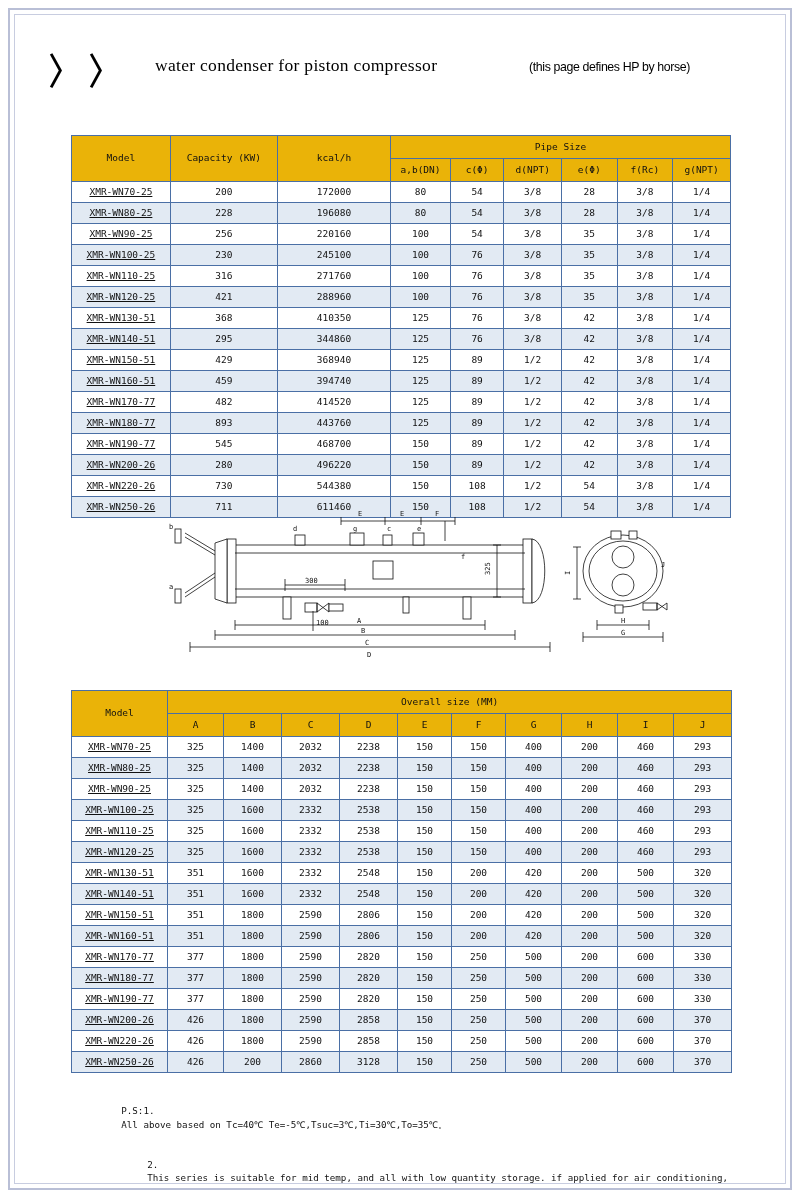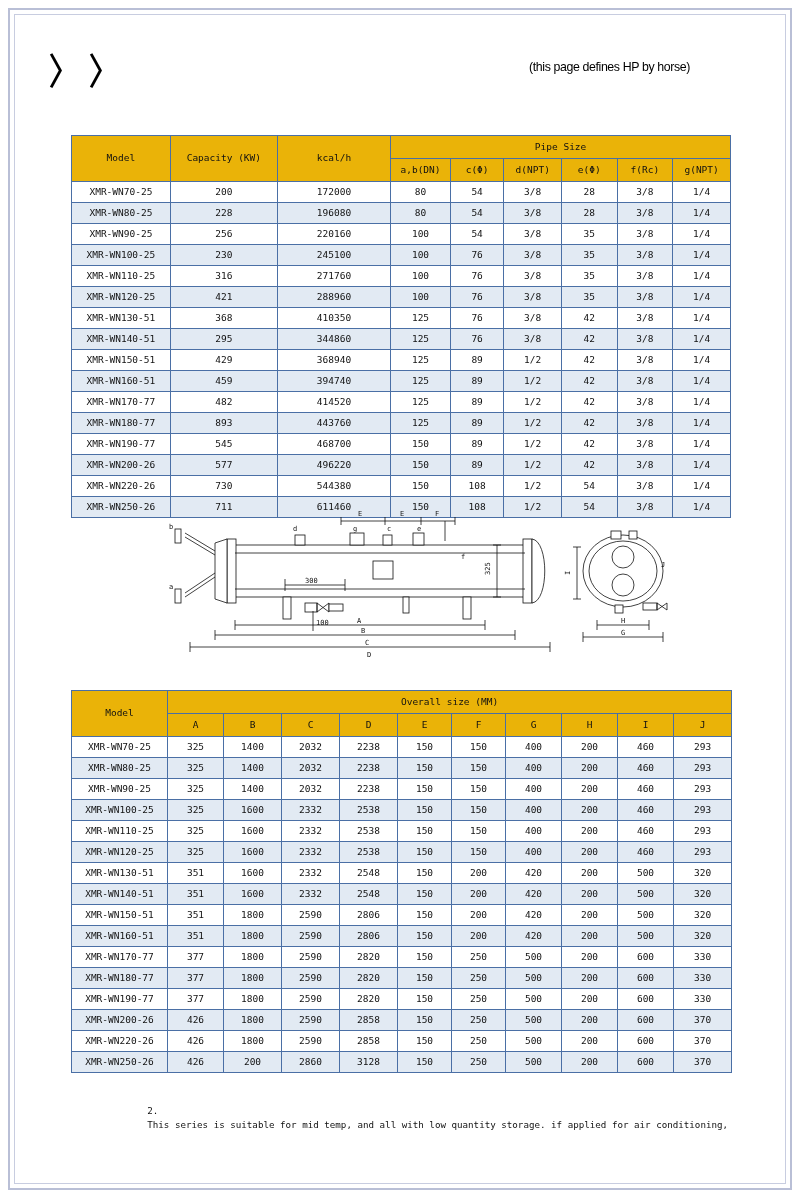--- a/index.html
+++ b/index.html
@@ -102,21 +102,21 @@
     background: #ffffff;
   }
   .tbl-wrap {
     position: absolute;
   }
   #table1-wrap { left: 56px; top: 120px; }
   #table1 { width: 660px; }
   #table2-wrap { left: 56px; top: 675px; }
   #table2 { width: 660px; }
 
-  .model-col { text-align: center; }
+  .model-col { text-align: center; text-decoration: underline; }
 
   
   .diagram {
     position: absolute;
     left: 130px;
     top: 492px;
     width: 560px;
     height: 168px;
   }
 
@@ -139,20 +139,21 @@
   }
 </style>
 </head>
 <body>
 
 <div class="page">
   <div class="inner">
 
     <div class="header">
       <span class="chevrons">〉〉</span>
+      <span class="title-main">water condenser for piston compressor</span>
       <span class="title-sub">(this page defines HP by horse)</span>
     </div>
 
     <div class="tbl-wrap" id="table1-wrap">
       <table id="table1">
         <colgroup>
           <col style="width:96px">
           <col style="width:104px">
           <col style="width:110px">
           <col style="width:58px">
@@ -317,21 +318,21 @@
               <td>468700</td>
               <td>150</td>
               <td>89</td>
               <td>1/2</td>
               <td>42</td>
               <td>3/8</td>
               <td>1/4</td>
             </tr>
             <tr class="row-alt">
               <td class="model-col">XMR-WN200-26</td>
-              <td>577</td>
+              <td>280</td>
               <td>496220</td>
               <td>150</td>
               <td>89</td>
               <td>1/2</td>
               <td>42</td>
               <td>3/8</td>
               <td>1/4</td>
             </tr>
             <tr class="row-plain">
               <td class="model-col">XMR-WN220-26</td>
@@ -711,20 +712,24 @@
               <td>500</td>
               <td>200</td>
               <td>600</td>
               <td>370</td>
             </tr>
           </tbody>
       </table>
     </div>
 
     <div class="notes">
+      <div class="note-line">
+        <span>P.S:1.</span>
+        <span>All above based on Tc=40℃ Te=-5℃,Tsuc=3℃,Ti=30℃,To=35℃。</span>
+      </div>
       <div class="note-line note-indent">
         <span>2.</span>
         <span>This series is suitable for mid temp, and all with low quantity storage. if applied for air conditioning,</span>
       </div>
       <div class="note-line" style="padding-left:52px">
         
       </div>
 
     </div>
 

